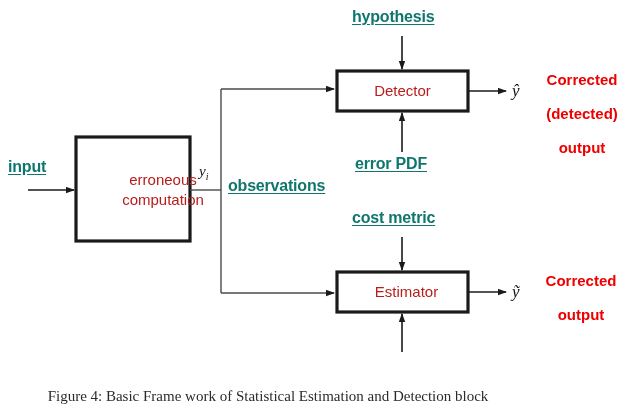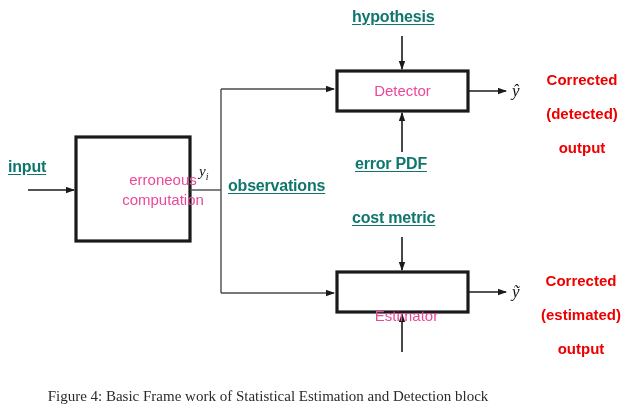--- a/index.html
+++ b/index.html
@@ -25,21 +25,21 @@
     height: 409px;
   }
   .abs {
     position: absolute;
     white-space: nowrap;
   }
   
   .block-label {
     font-family: "Liberation Sans", sans-serif;
     font-size: 15px;
-    color: #ec4899;
+    color: #b91c1c;
     text-align: center;
     line-height: 1.25;
   }
   .block-label.two-line {
     line-height: 1.35;
     padding-left: 30px;
   }
   
   .sig-label {
     font-family: "Liberation Sans", sans-serif;
@@ -149,26 +149,25 @@
   <div class="abs mathvar" style="left:512px; top:81px; font-size:17px;">ŷ</div>
 
   <div class="abs red-out" style="left:524px; top:55px; width:116px; color:#ee0000;">
     <div>Corrected</div>
     <div>(detected)</div>
     <div>output</div>
   </div>
 
   <div class="abs sig-label" style="left:352px; top:209px;">cost metric</div>
 
-  <div class="abs block-label" style="left:337px; top:283px; width:139px;margin-top:24px;">Estimator</div>
+  <div class="abs block-label" style="left:337px; top:283px; width:139px;">Estimator</div>
 
 
   <div class="abs mathvar" style="left:512px; top:282px; font-size:17px;">ỹ</div>
 
   <div class="abs red-out" style="left:522px; top:256px; width:118px; color:#ee0000;">
     <div>Corrected</div>
-    <div>(estimated)</div>
     <div>output</div>
   </div>
 
   <div class="caption">Figure  4: Basic Frame work of Statistical Estimation and Detection block</div>
 
 </div>
 
 </body></html>

